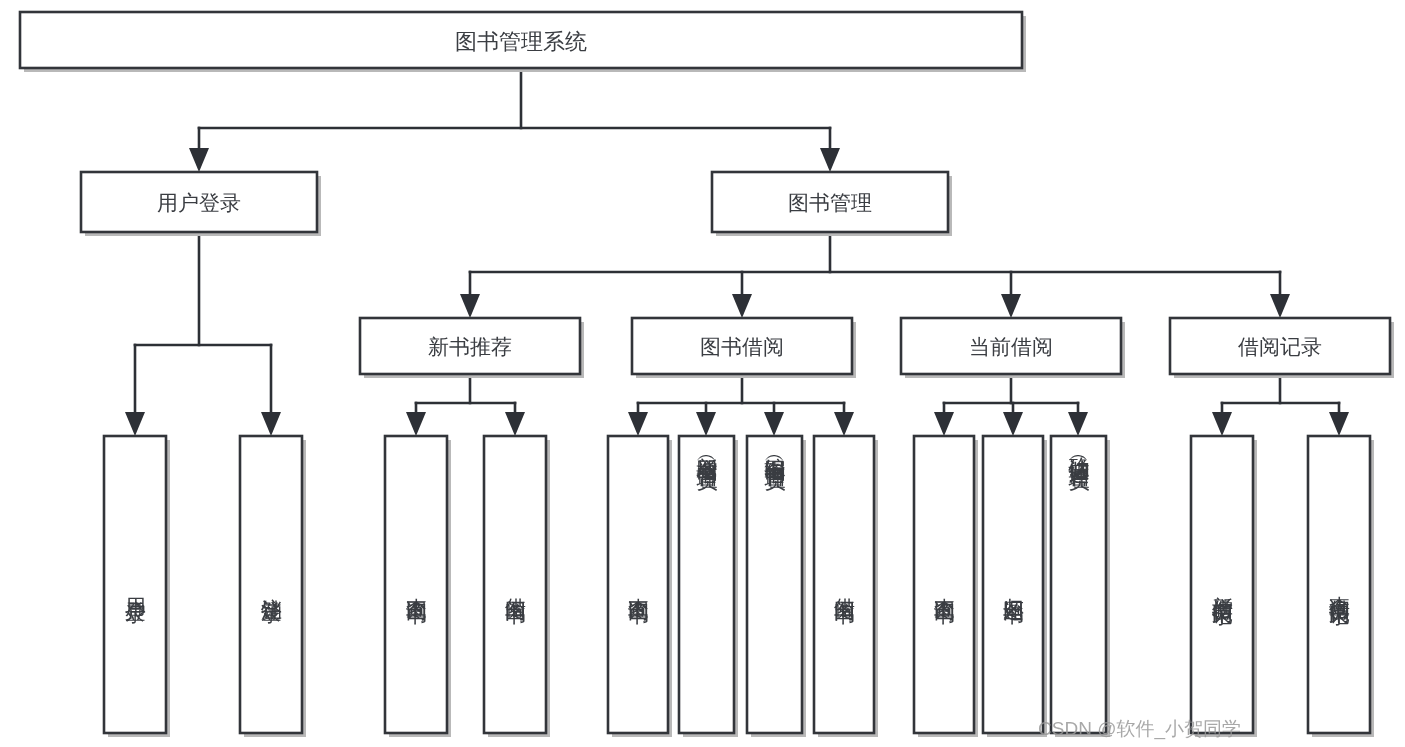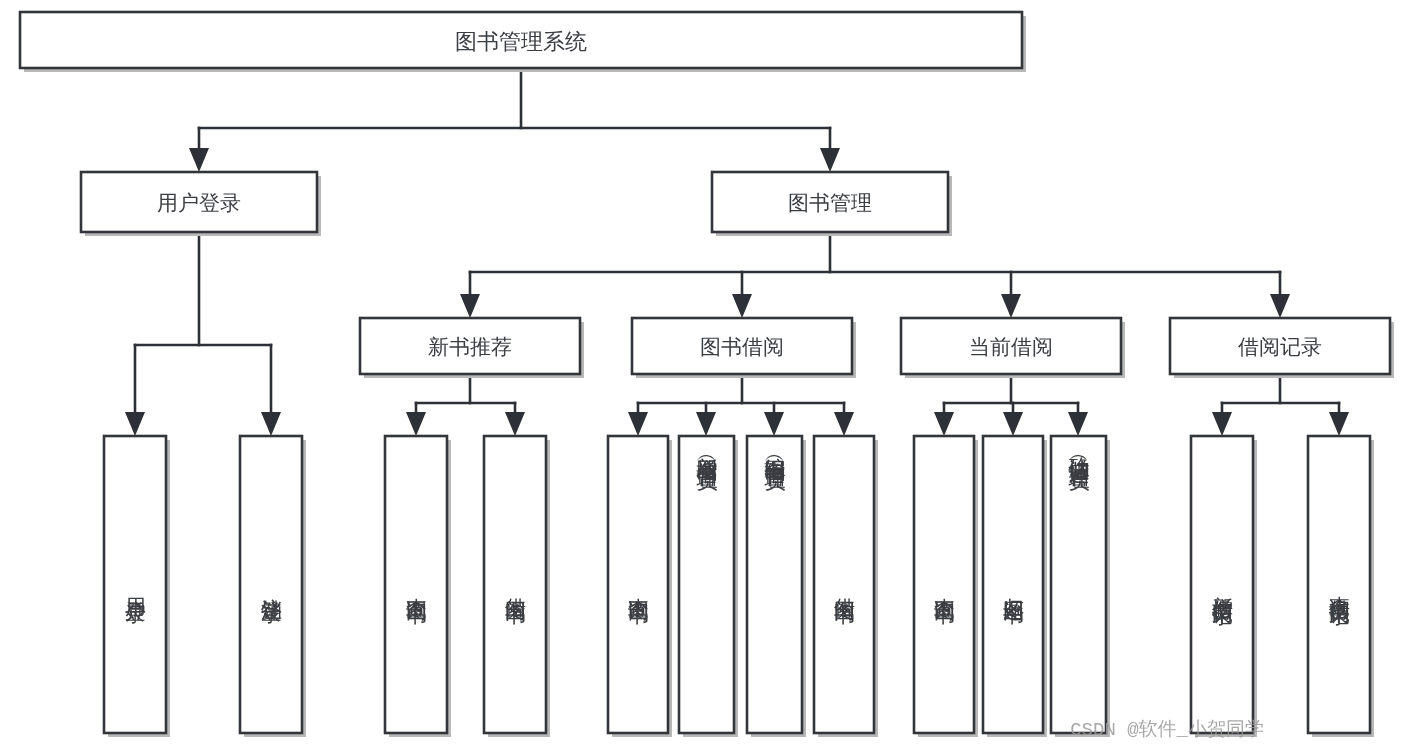--- a/index.html
+++ b/index.html
@@ -12,21 +12,20 @@
     width: 1405px;
     height: 747px;
     font-family: "DejaVu Sans", "Liberation Sans", sans-serif;
     overflow: hidden;
     position: relative;
   }
   #diagram-root {
     position: relative;
     width: 1249px;
     height: 747px;
-    padding-left: 23px;
   }
   svg#tree-svg {
     position: absolute;
     left: 0;
     top: 0;
     width: 1405px;
     height: 747px;
     display: block;
   }
   .node-box {
@@ -79,21 +78,21 @@
     font-size: 21px;
     line-height: 1.18;
     color: #3a3d42;
     letter-spacing: 2px;
     white-space: nowrap;
   }
   #watermark {
     position: absolute;
     right: 8px;
     bottom: 5px;
-    font-family: Liberation Mono, monospace;
+    font-family: Liberation Sans, sans-serif;
     font-size: 19px;
     color: #9a9a9a;
     opacity: 0.85;
     white-space: nowrap;
   }
 </style>
 </head>
 <body>
 
 <div id="diagram-root">

